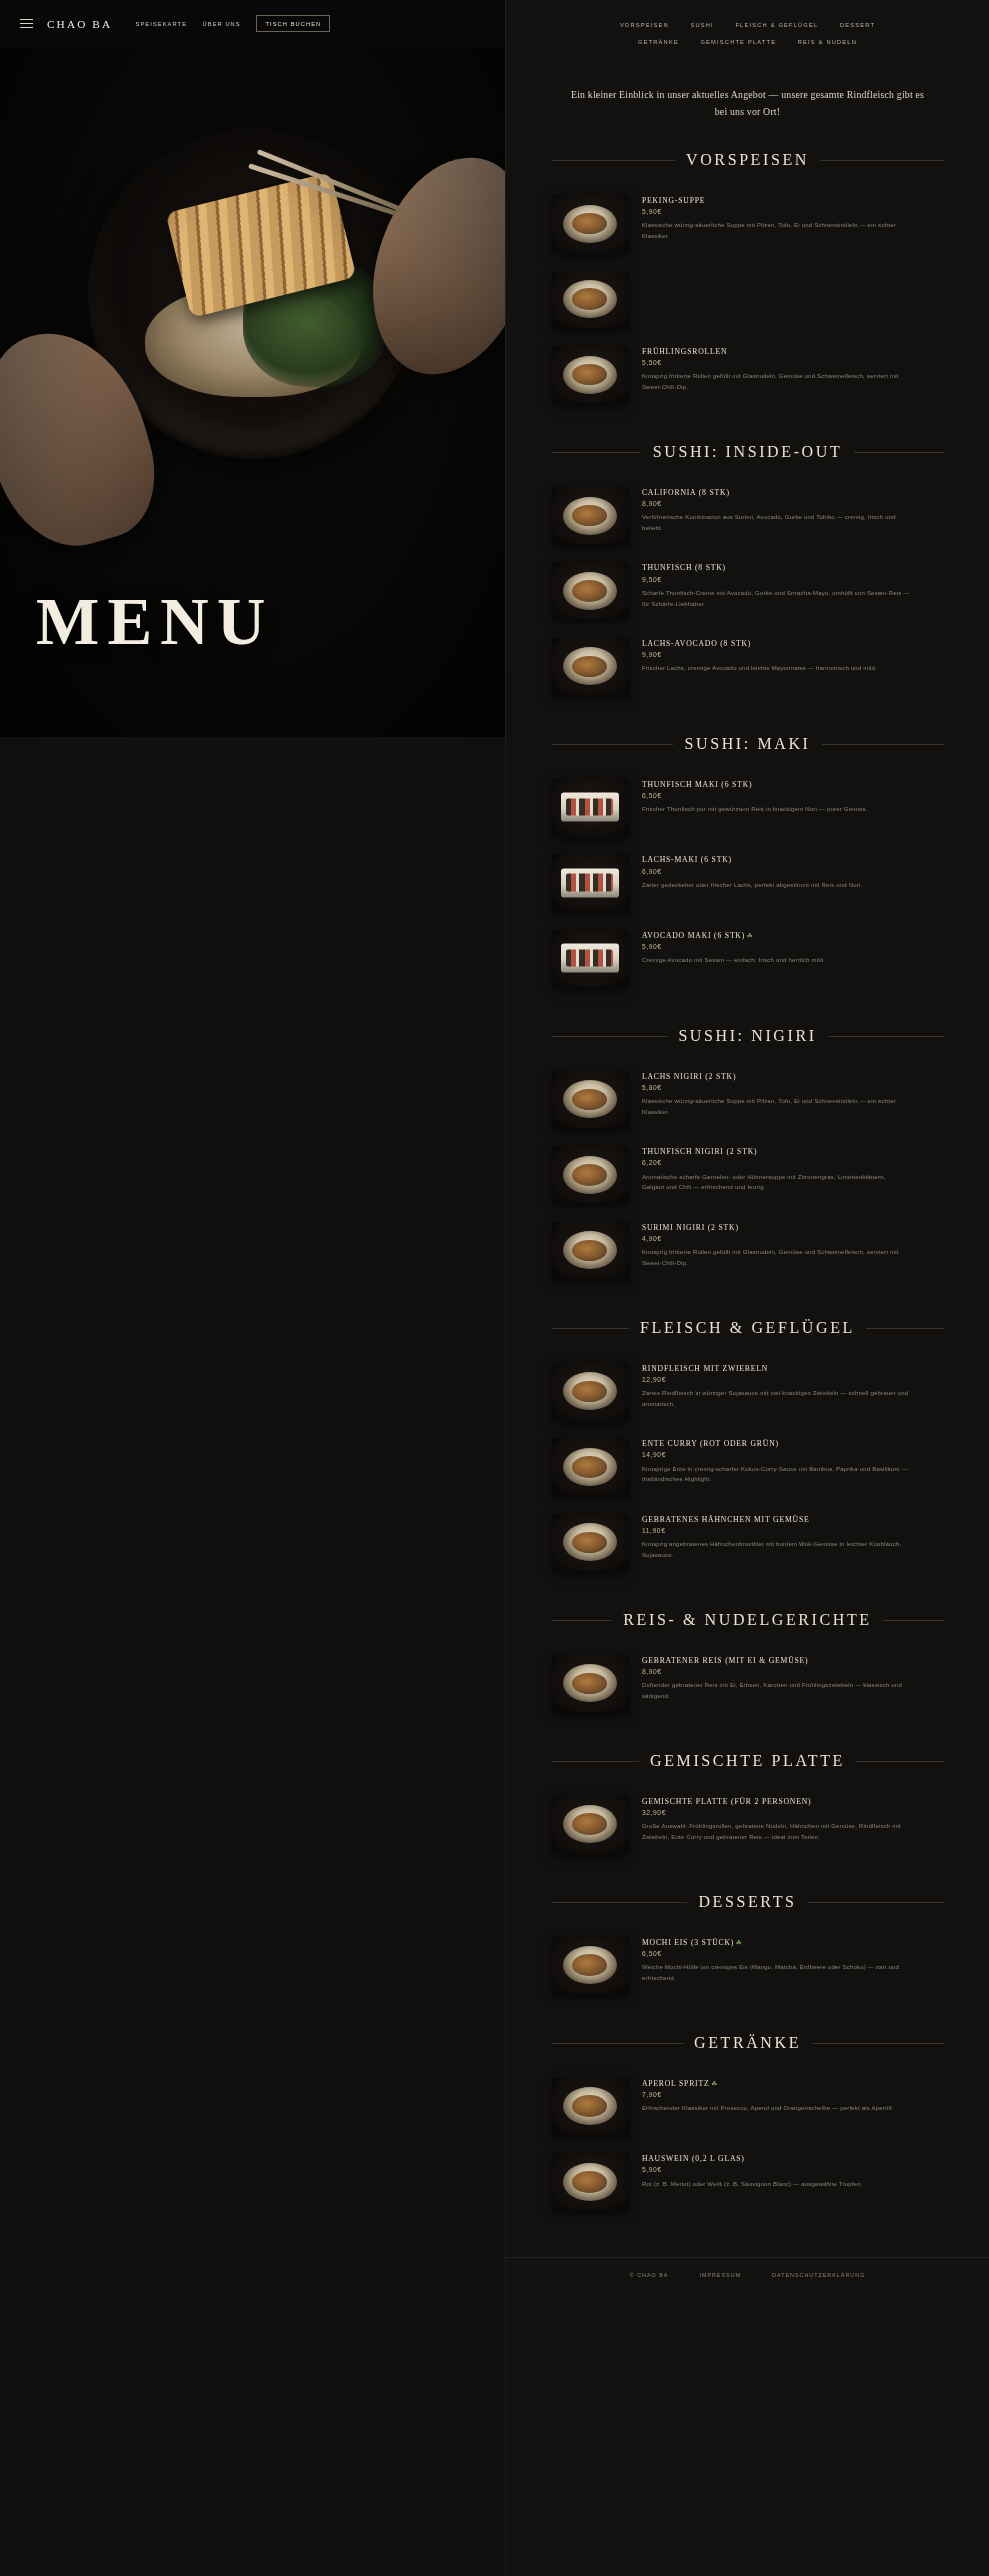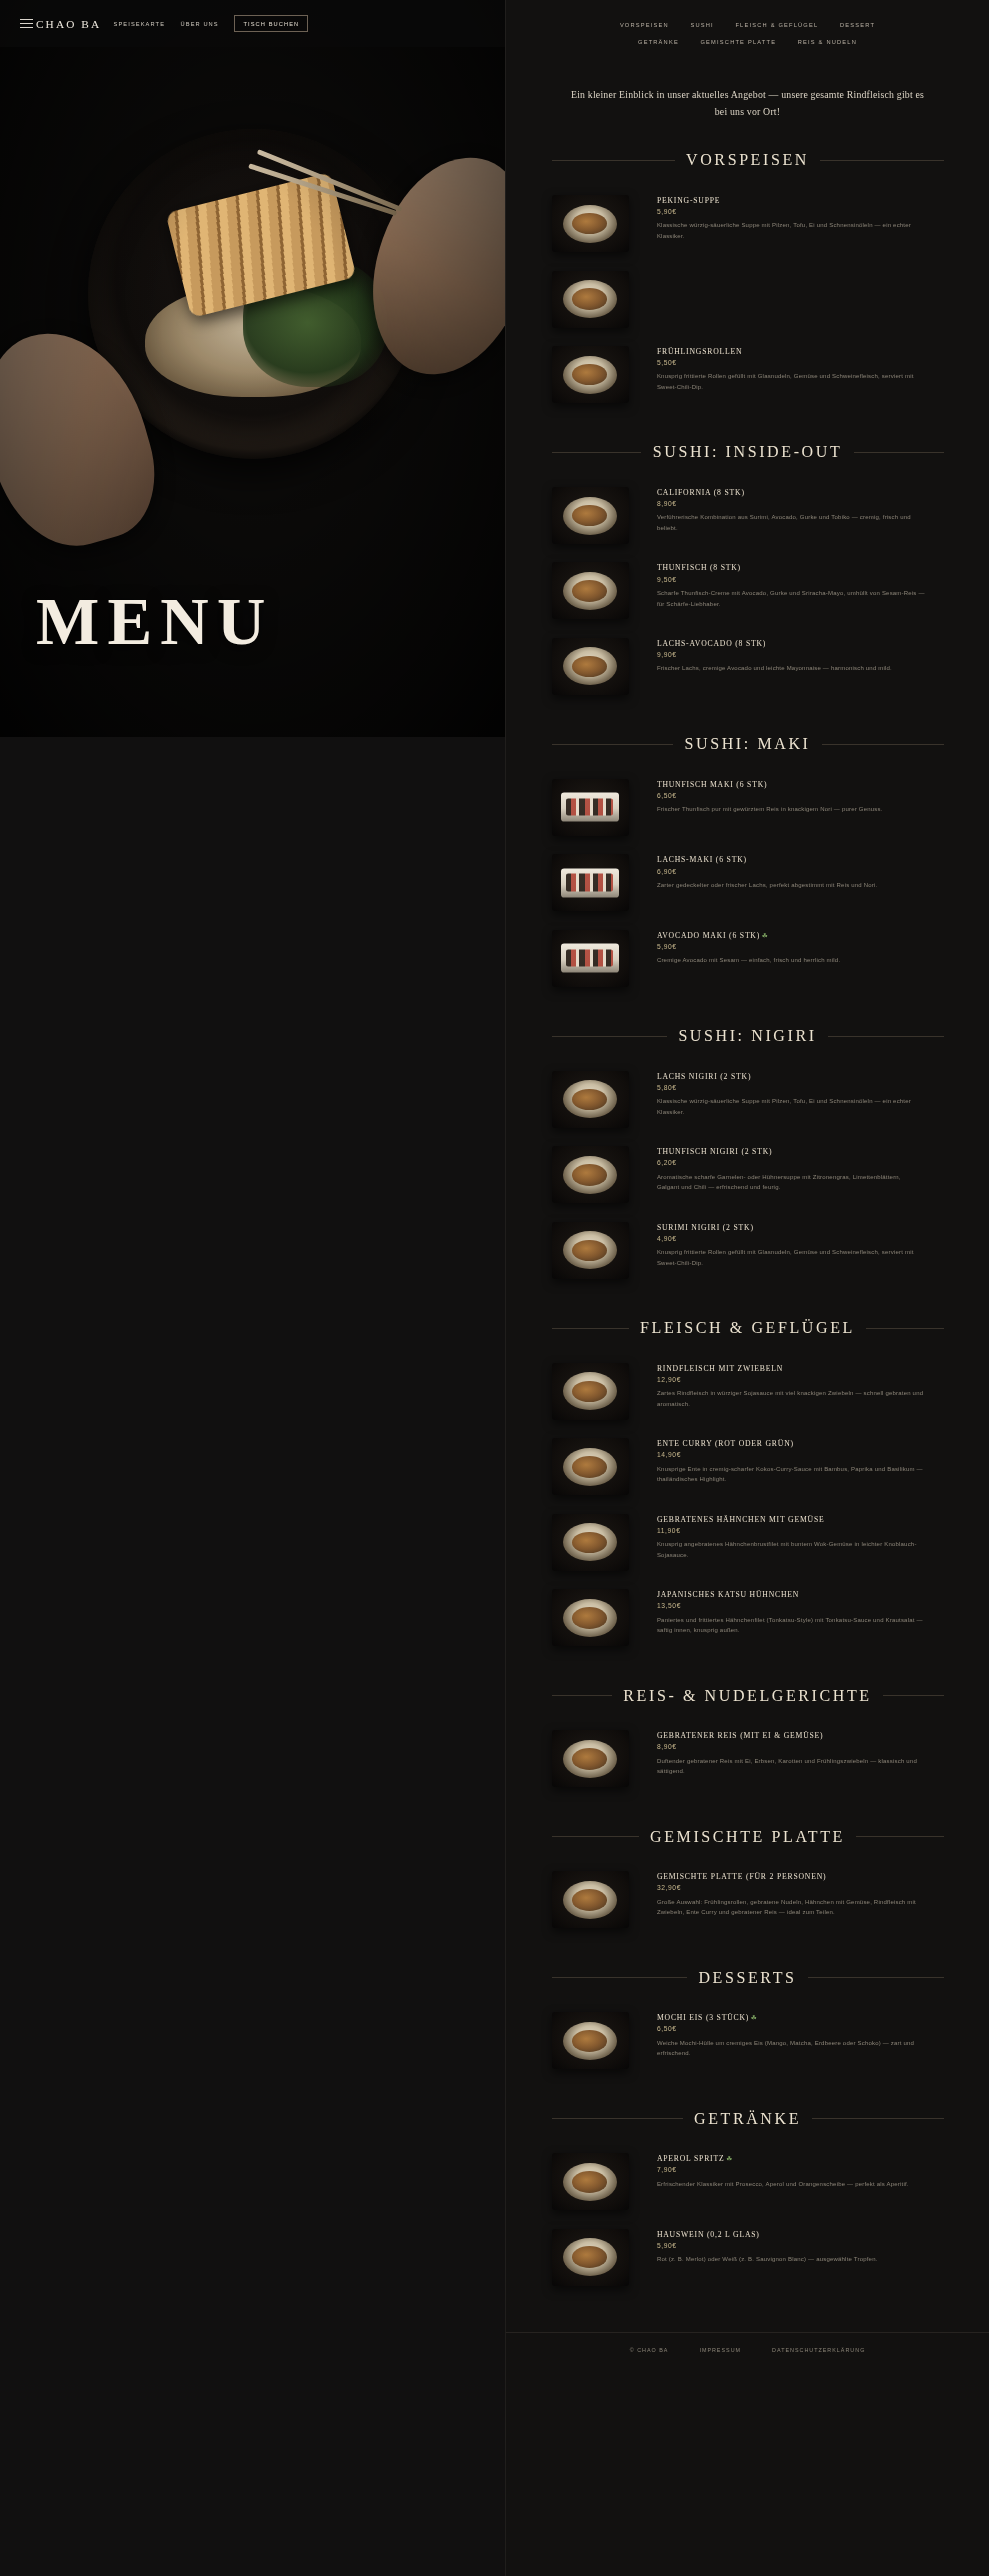--- a/index.html
+++ b/index.html
@@ -12,21 +12,21 @@
   .page { position: relative; width: 989px; min-height: 4105px; background: #111010; }
 
   
   .hero {
     position: absolute; left: 0; top: 0; width: 505px; height: 737px;
     background: linear-gradient(160deg,#1b1a19 0%,#0a0a0a 60%,#000 100%);
     overflow: hidden;
   }
   .hero-nav {
     position: relative; z-index: 6;
-    display: flex; align-items: center; gap: 3px;
+    display: flex; align-items: center; gap: 14px;
     height: 47px; padding: 0 19.6px;
     background: rgba(10,10,10,0.72);
   }
   .burger { display: flex; flex-direction: column; gap: 2.6px; width: 13.4px; cursor: pointer; }
   .burger span { display: block; height: 1px; background: #d9d4cb; }
   .brand {
     font-size: 11.3px; letter-spacing: 2.1px; color: #efe9df; font-weight: 400;
     font-family: "Liberation Serif", serif;
   }
   .hero-links { display: flex; align-items: center; gap: 15.5px; margin-left: 9.3px; }
@@ -160,21 +160,21 @@
   .thumb.sushi .dish {
     border-radius: 3.1px; width: 58px; height: 29px;
     background: linear-gradient(180deg,#efe9dd 0%,#d8d0c0 55%,#8e8678 100%);
   }
   .thumb.sushi .dish:after {
     left: 5.2px; top: 5.2px; width: 47px; height: 17.5px; border-radius: 2.1px;
     background: repeating-linear-gradient(90deg,#2d241d 0px,#2d241d 5.2px,#b14b3d 5.2px,#b14b3d 10.3px,#e7dccb 10.3px,#e7dccb 13.4px);
     opacity: .95;
   }
 
-  .item-body { flex: 1; padding-top: 1px; margin-left: 15px; }
+  .item-body { flex: 1; padding-top: 1px; }
   .item-title {
     font-family: "Liberation Serif", serif;
     font-size: 7.7px; letter-spacing: 0.8px; color: #ece2cf; text-transform: uppercase;
     margin-bottom: 3.1px;
   }
   .item-title .veg { color: #7fa662; font-size: 6.7px; letter-spacing: 0; }
   .item-price {
     font-size: 6.7px; color: #c9b98f; letter-spacing: 0.6px; margin-bottom: 5.2px;
   }
   .item-desc {
@@ -417,30 +417,20 @@
           <div class="item">
             <div class="thumb">
               <div class="dish"></div>
             </div>
             <div class="item-body">
               <div class="item-title"><span>Gebratenes Hähnchen mit Gemüse</span></div>
               <div class="item-price">11,90€</div>
               <div class="item-desc">Knusprig angebratenes Hähnchenbrustfilet mit buntem Wok-Gemüse in leichter Knoblauch-Sojasauce.</div>
             </div>
           </div>
-          <div class="item">
-            <div class="thumb">
-              <div class="dish"></div>
-            </div>
-            <div class="item-body">
-              <div class="item-title"><span>Japanisches Katsu Hühnchen</span></div>
-              <div class="item-price">13,50€</div>
-              <div class="item-desc">Paniertes und frittiertes Hähnchenfilet (Tonkatsu-Style) mit Tonkatsu-Sauce und Krautsalat — saftig innen, knusprig außen.</div>
-            </div>
-          </div>
         </div>
         <div class="section">
           <div class="section-head">
             <span class="line"></span>
             <h2>Reis- &amp; Nudelgerichte</h2>
             <span class="line"></span>
           </div>
           <div class="item">
             <div class="thumb">
               <div class="dish"></div>

